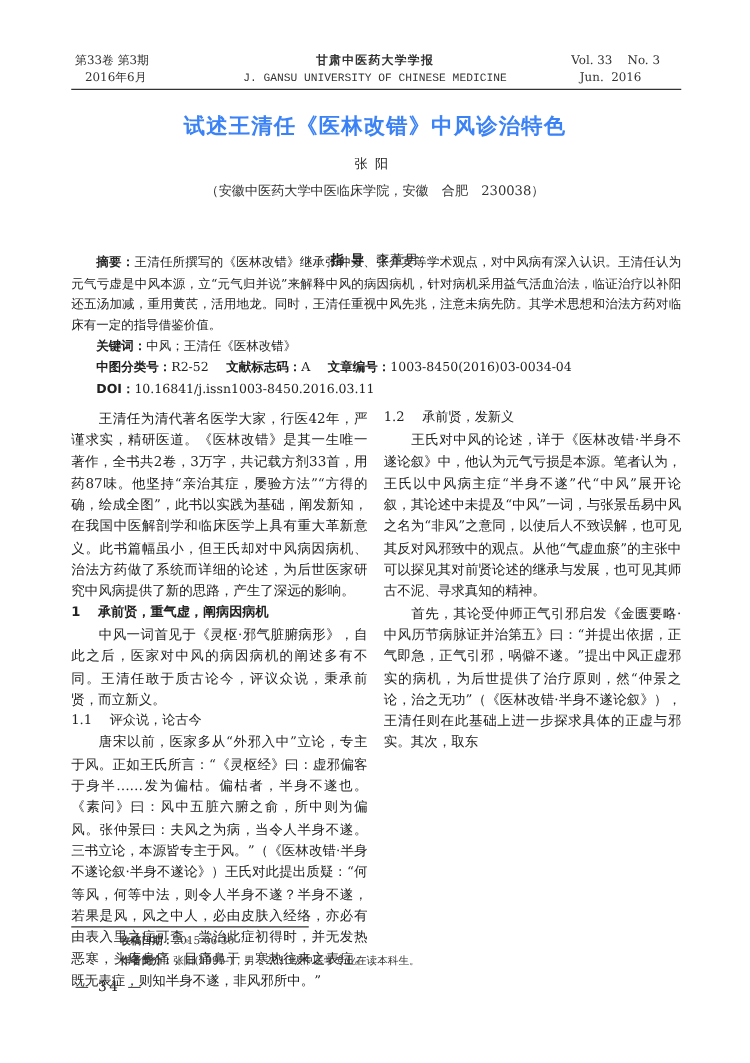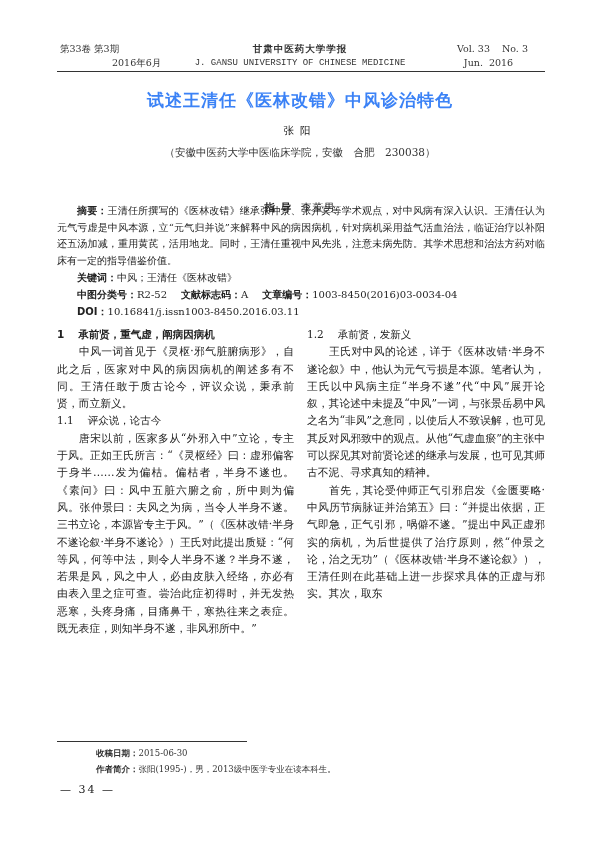--- a/index.html
+++ b/index.html
@@ -1,21 +1,21 @@
 <!DOCTYPE html>
 <html><head>
 <meta charset="utf-8">
 <style>
   html, body { margin:0; padding:0; background:#ffffff; }
   body { width:600px; height:850px; position:relative; overflow:hidden;
          font-family:"DejaVu Serif","Liberation Serif",serif; color:#222; }
   .abs { position:absolute; }
   .hdr { font-size:9.5px; line-height:14px; color:#333; }
   .hdr-left { left:60px; top:42px; width:110px; text-align:left; }
-  .hdr-left div:nth-child(2){ padding-left:8px;margin-left:44px; }
+  .hdr-left div:nth-child(2){ padding-left:8px; }
   .hdr-center { left:150px; top:42px; width:300px; text-align:center; }
   .hdr-center .cn { font-family:"DejaVu Sans","Liberation Sans",sans-serif; letter-spacing:1px; font-weight:bold; }
   .hdr-center .en { font-family:Liberation Mono, monospace; font-size:9px; }
   .hdr-right { left:440px; top:42px; width:105px; text-align:center; }
   .hdr-right div:nth-child(2){ padding-right:8px; }
   .rule { left:57px; top:71px; width:488px; height:0; border-top:1.5px solid #333; }
   .title { left:60px; top:89px; width:480px; text-align:center;
            font-family:"DejaVu Sans","Liberation Sans",sans-serif; font-size:17px; font-weight:bold; letter-spacing:1px; color:#3b82f6; }
   .author { left:60px; top:124px; width:480px; text-align:center; font-size:10.5px; letter-spacing:6px; }
   .affil { left:60px; top:146px; width:480px; text-align:center; font-size:10.5px; color:#333; }
@@ -67,20 +67,21 @@
 </div>
 
 <div class="abs abstract">
   <div class="indent"><span class="lbl">摘要：</span><span>王清任所撰写的《医林改错》继承张仲景、张介宾等学术观点，对中风病有深入认识。王清任认为元气亏虚是中风本源，立“元气归并说”来解释中风的病因病机，针对病机采用益气活血治法，临证治疗以补阳还五汤加减，重用黄芪，活用地龙。同时，王清任重视中风先兆，注意未病先防。其学术思想和治法方药对临床有一定的指导借鉴价值。</span></div>
   <div class="meta-line"><span class="lbl">关键词：</span><span>中风；王清任《医林改错》</span></div>
   <div class="meta-line"><span class="lbl">中图分类号：</span><span>R2-52</span><span class="gap"></span><span class="lbl">文献标志码：</span><span>A</span><span class="gap"></span><span class="lbl">文章编号：</span><span>1003-8450(2016)03-0034-04</span></div>
   <div class="meta-line"><span class="lbl">DOI：</span><span>10.16841/j.issn1003-8450.2016.03.11</span></div>
 </div>
 
 <div class="abs col col-left">
+  <p>王清任为清代著名医学大家，行医42年，严谨求实，精研医道。《医林改错》是其一生唯一著作，全书共2卷，3万字，共记载方剂33首，用药87味。他坚持“亲治其症，屡验方法”“方得的确，绘成全图”，此书以实践为基础，阐发新知，在我国中医解剖学和临床医学上具有重大革新意义。此书篇幅虽小，但王氏却对中风病因病机、治法方药做了系统而详细的论述，为后世医家研究中风病提供了新的思路，产生了深远的影响。</p>
   <p class="noindent sec"><span class="num">1</span><span>承前贤，重气虚，阐病因病机</span></p>
   <p>中风一词首见于《灵枢·邪气脏腑病形》，自此之后，医家对中风的病因病机的阐述多有不同。王清任敢于质古论今，评议众说，秉承前贤，而立新义。</p>
   <p class="noindent subsec"><span class="num">1.1</span><span>评众说，论古今</span></p>
   <p>唐宋以前，医家多从“外邪入中”立论，专主于风。正如王氏所言：“《灵枢经》曰：虚邪偏客于身半……发为偏枯。偏枯者，半身不遂也。《素问》曰：风中五脏六腑之俞，所中则为偏风。张仲景曰：夫风之为病，当令人半身不遂。三书立论，本源皆专主于风。”（《医林改错·半身不遂论叙·半身不遂论》）王氏对此提出质疑：“何等风，何等中法，则令人半身不遂？半身不遂，若果是风，风之中人，必由皮肤入经络，亦必有由表入里之症可查。尝治此症初得时，并无发热恶寒，头疼身痛，目痛鼻干，寒热往来之表症。既无表症，则知半身不遂，非风邪所中。”</p>
 </div>
 
 <div class="abs col col-right">
   <p class="noindent subsec"><span class="num">1.2</span><span>承前贤，发新义</span></p>
   <p>王氏对中风的论述，详于《医林改错·半身不遂论叙》中，他认为元气亏损是本源。笔者认为，王氏以中风病主症“半身不遂”代“中风”展开论叙，其论述中未提及“中风”一词，与张景岳易中风之名为“非风”之意同，以使后人不致误解，也可见其反对风邪致中的观点。从他“气虚血瘀”的主张中可以探见其对前贤论述的继承与发展，也可见其师古不泥、寻求真知的精神。</p>
   <p>首先，其论受仲师正气引邪启发《金匮要略·中风历节病脉证并治第五》曰：“并提出依据，正气即急，正气引邪，㖞僻不遂。”提出中风正虚邪实的病机，为后世提供了治疗原则，然“仲景之论，治之无功”（《医林改错·半身不遂论叙》），王清任则在此基础上进一步探求具体的正虚与邪实。其次，取东</p>

